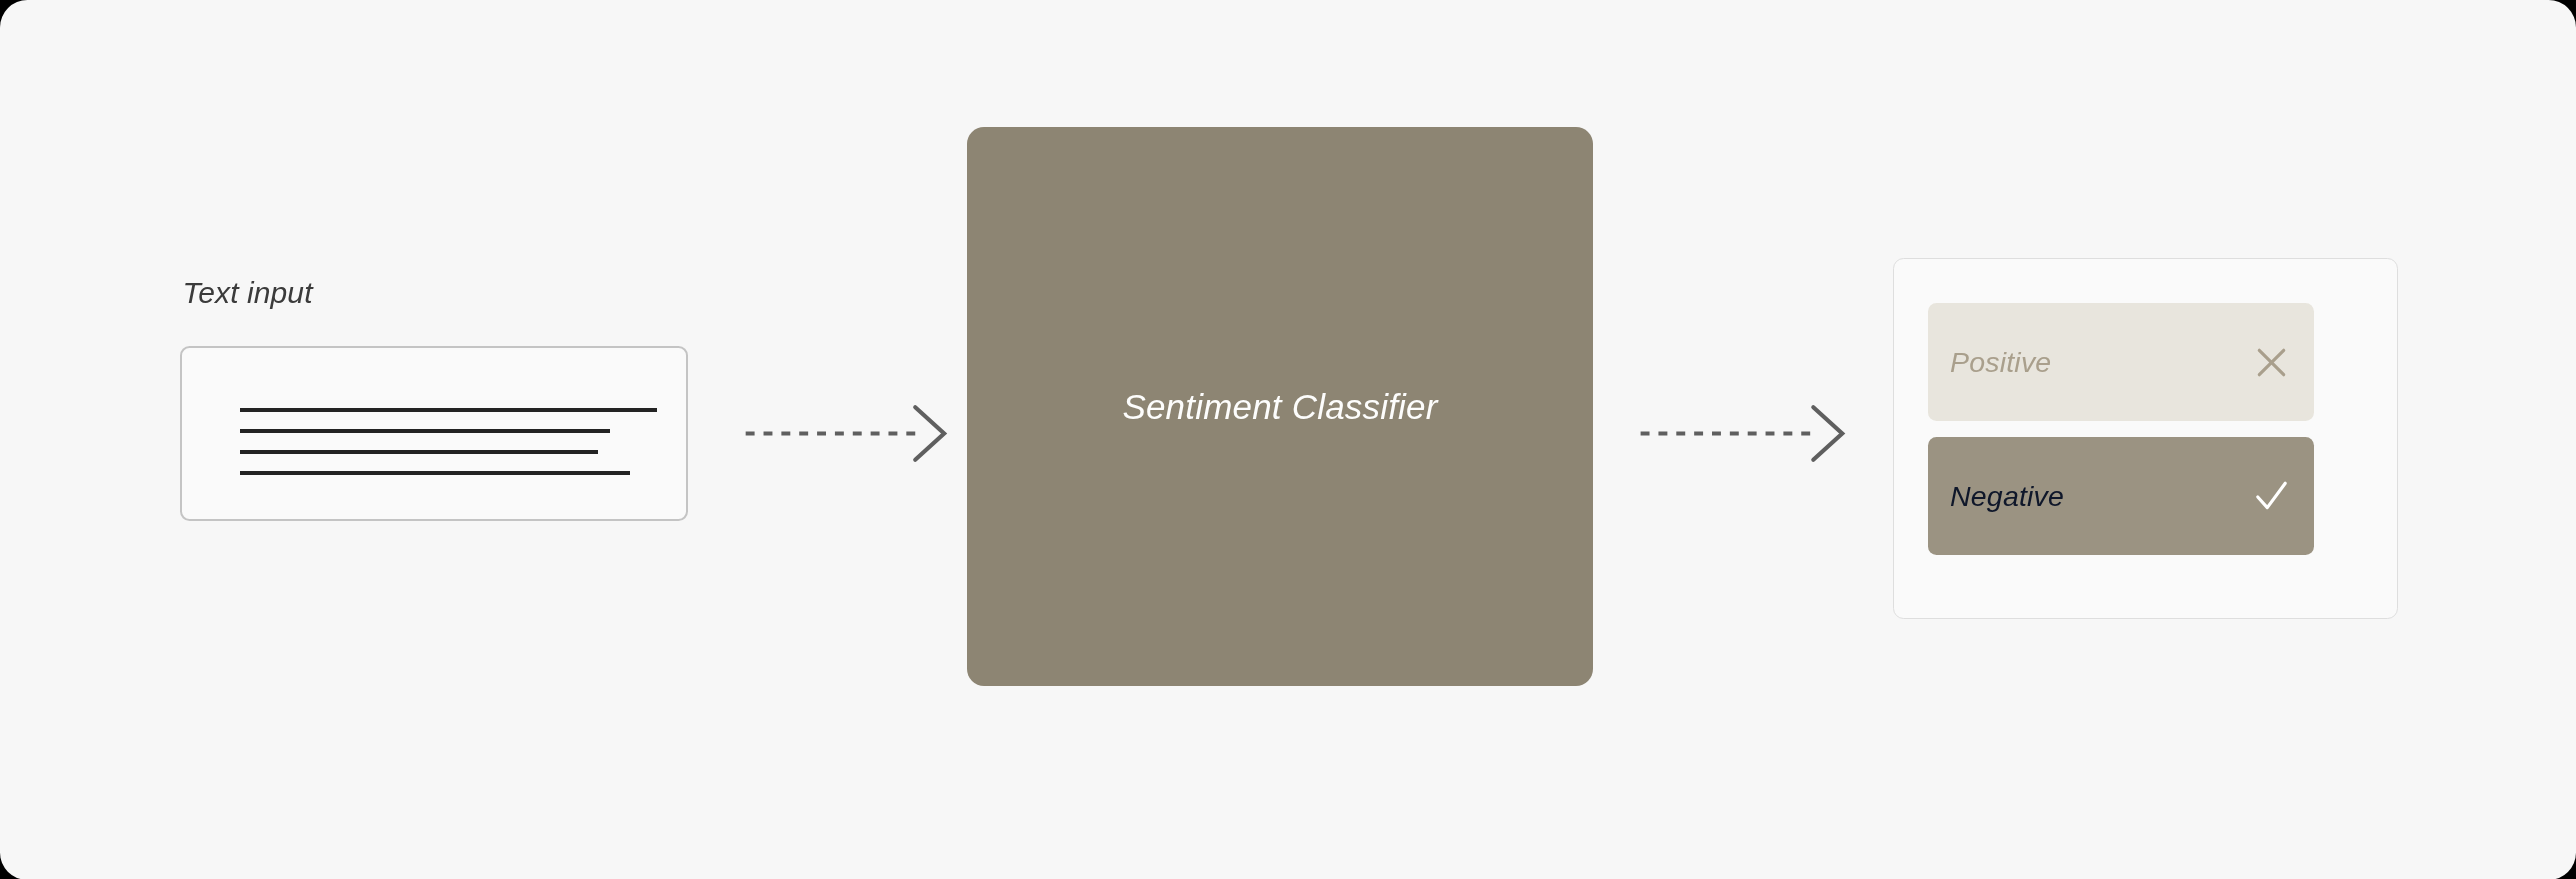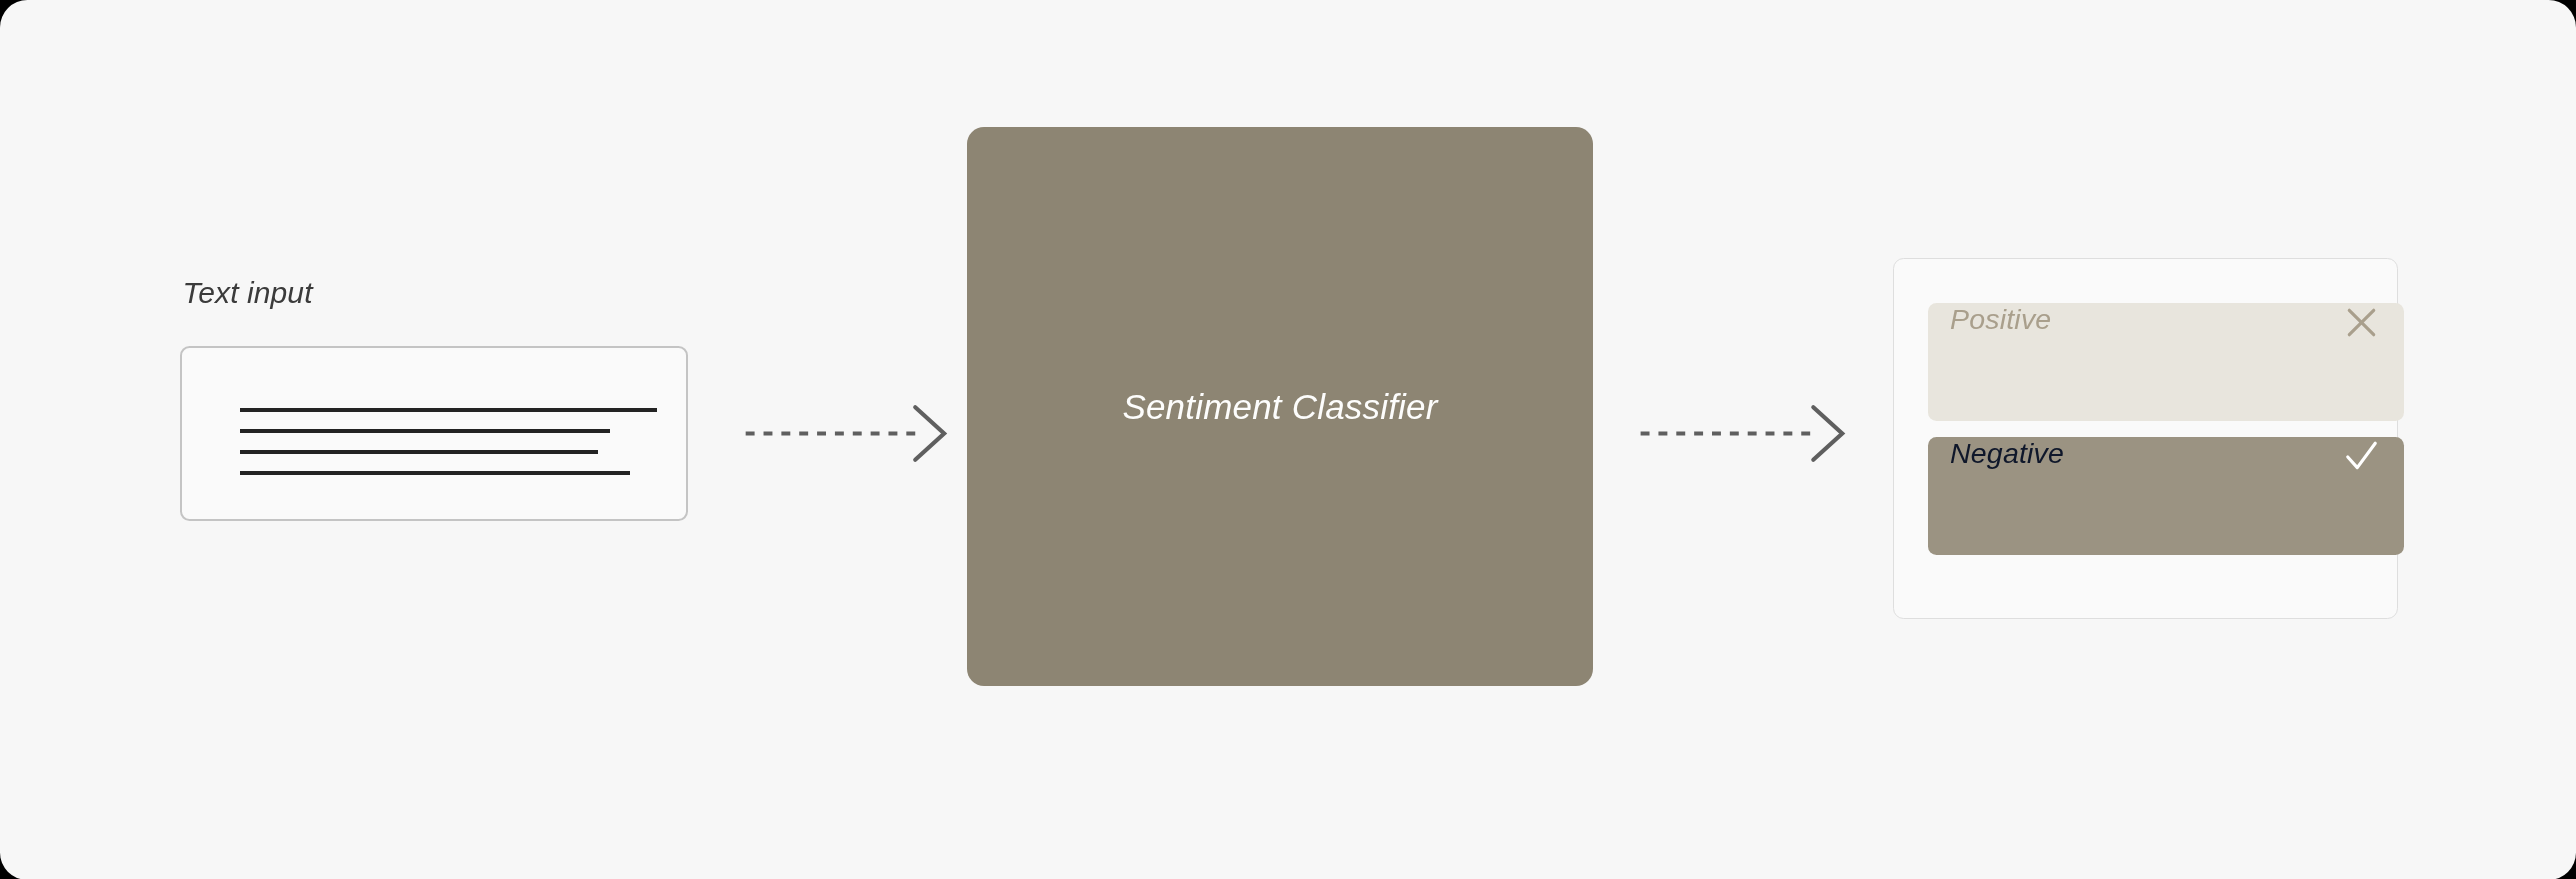--- a/index.html
+++ b/index.html
@@ -111,25 +111,25 @@
     height: 361px;
     box-sizing: border-box;
     background: #fafafa;
     border: 1.6px solid #dedede;
     border-radius: 10.6px;
   }
 
   .output-chip {
     position: absolute;
     left: 34px;
-    width: 476px;
+    width: 386px;
     height: 118px;
     border-radius: 8.5px;
     display: flex;
-    align-items: flex-start;
+    align-items: center;
     box-sizing: border-box;
     padding: 0 23px 0 22px;
   }
   #chip-positive { top: 44px;  background: #e8e5dd; }
   #chip-negative { top: 178px; background: #9b9382; }
 
   .chip-label {
     flex: 1;
     font-size: 28.5px;
     line-height: 33px;

